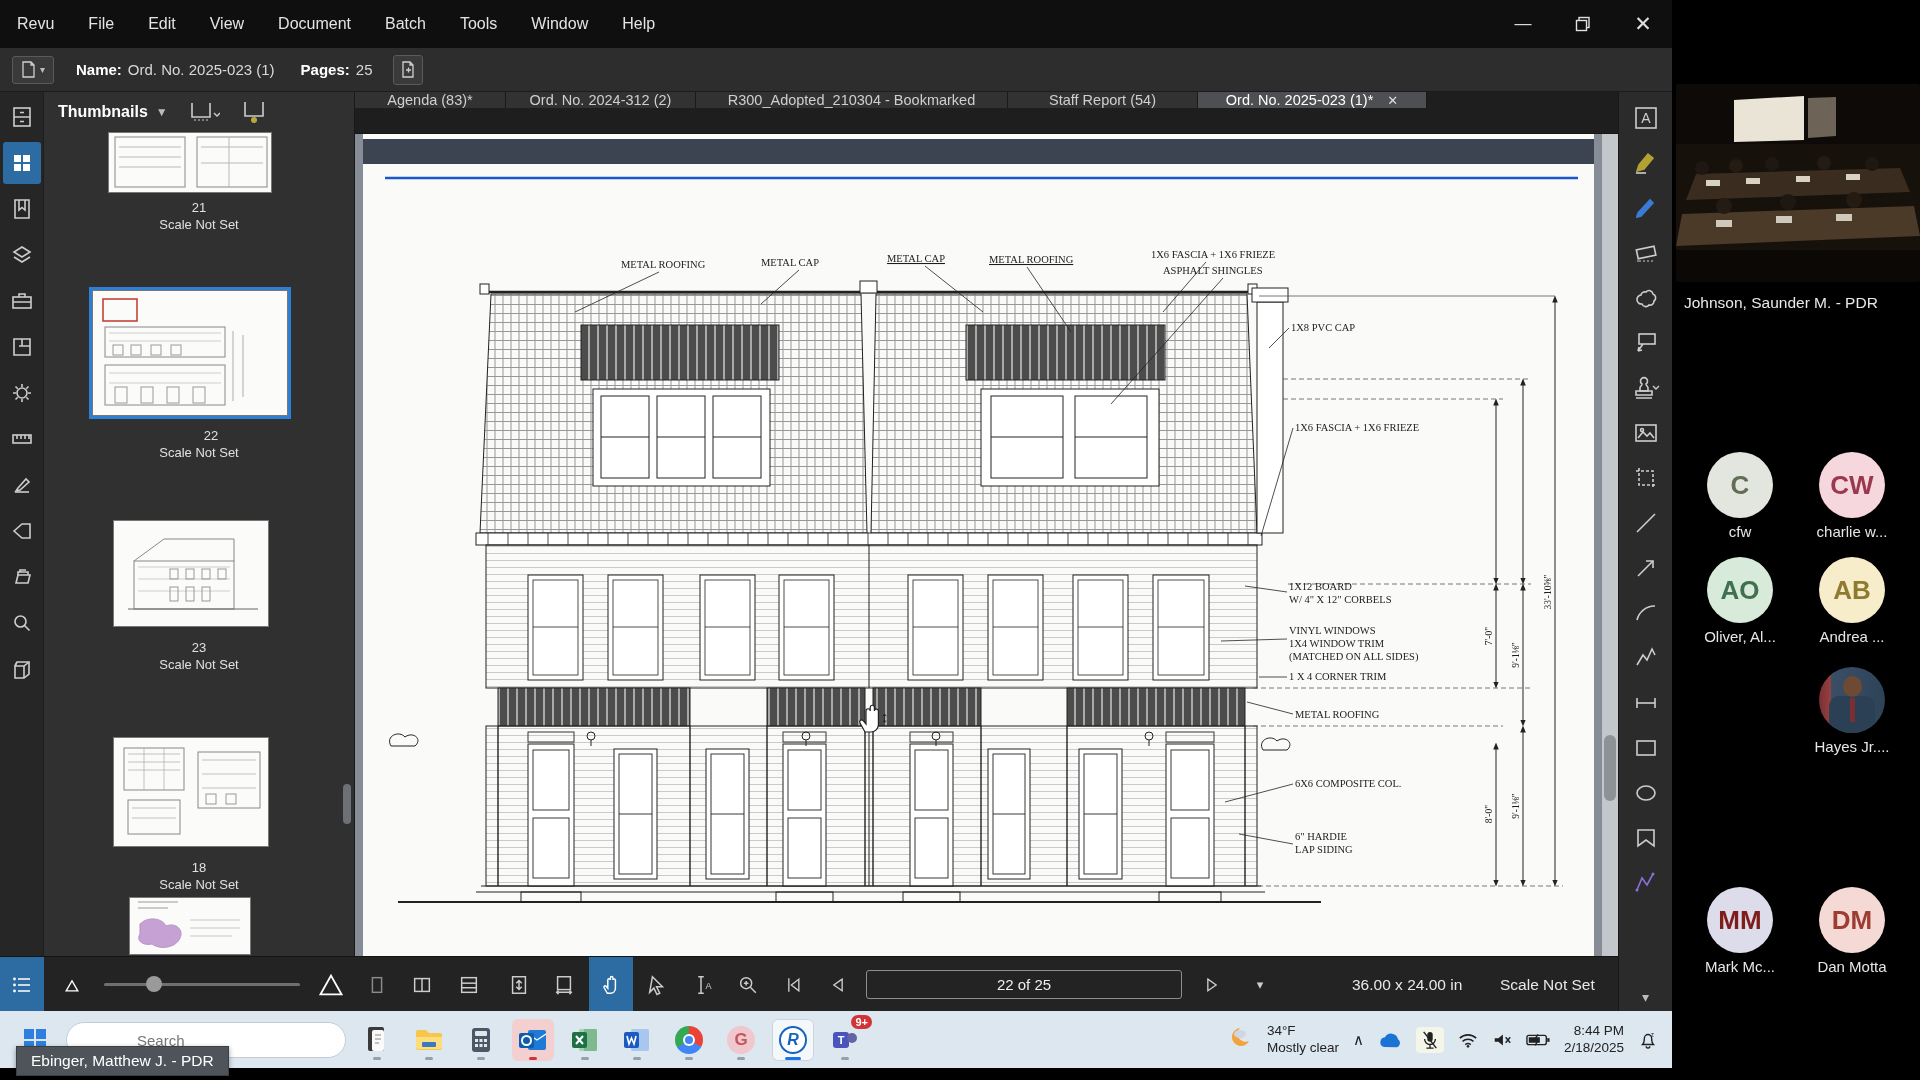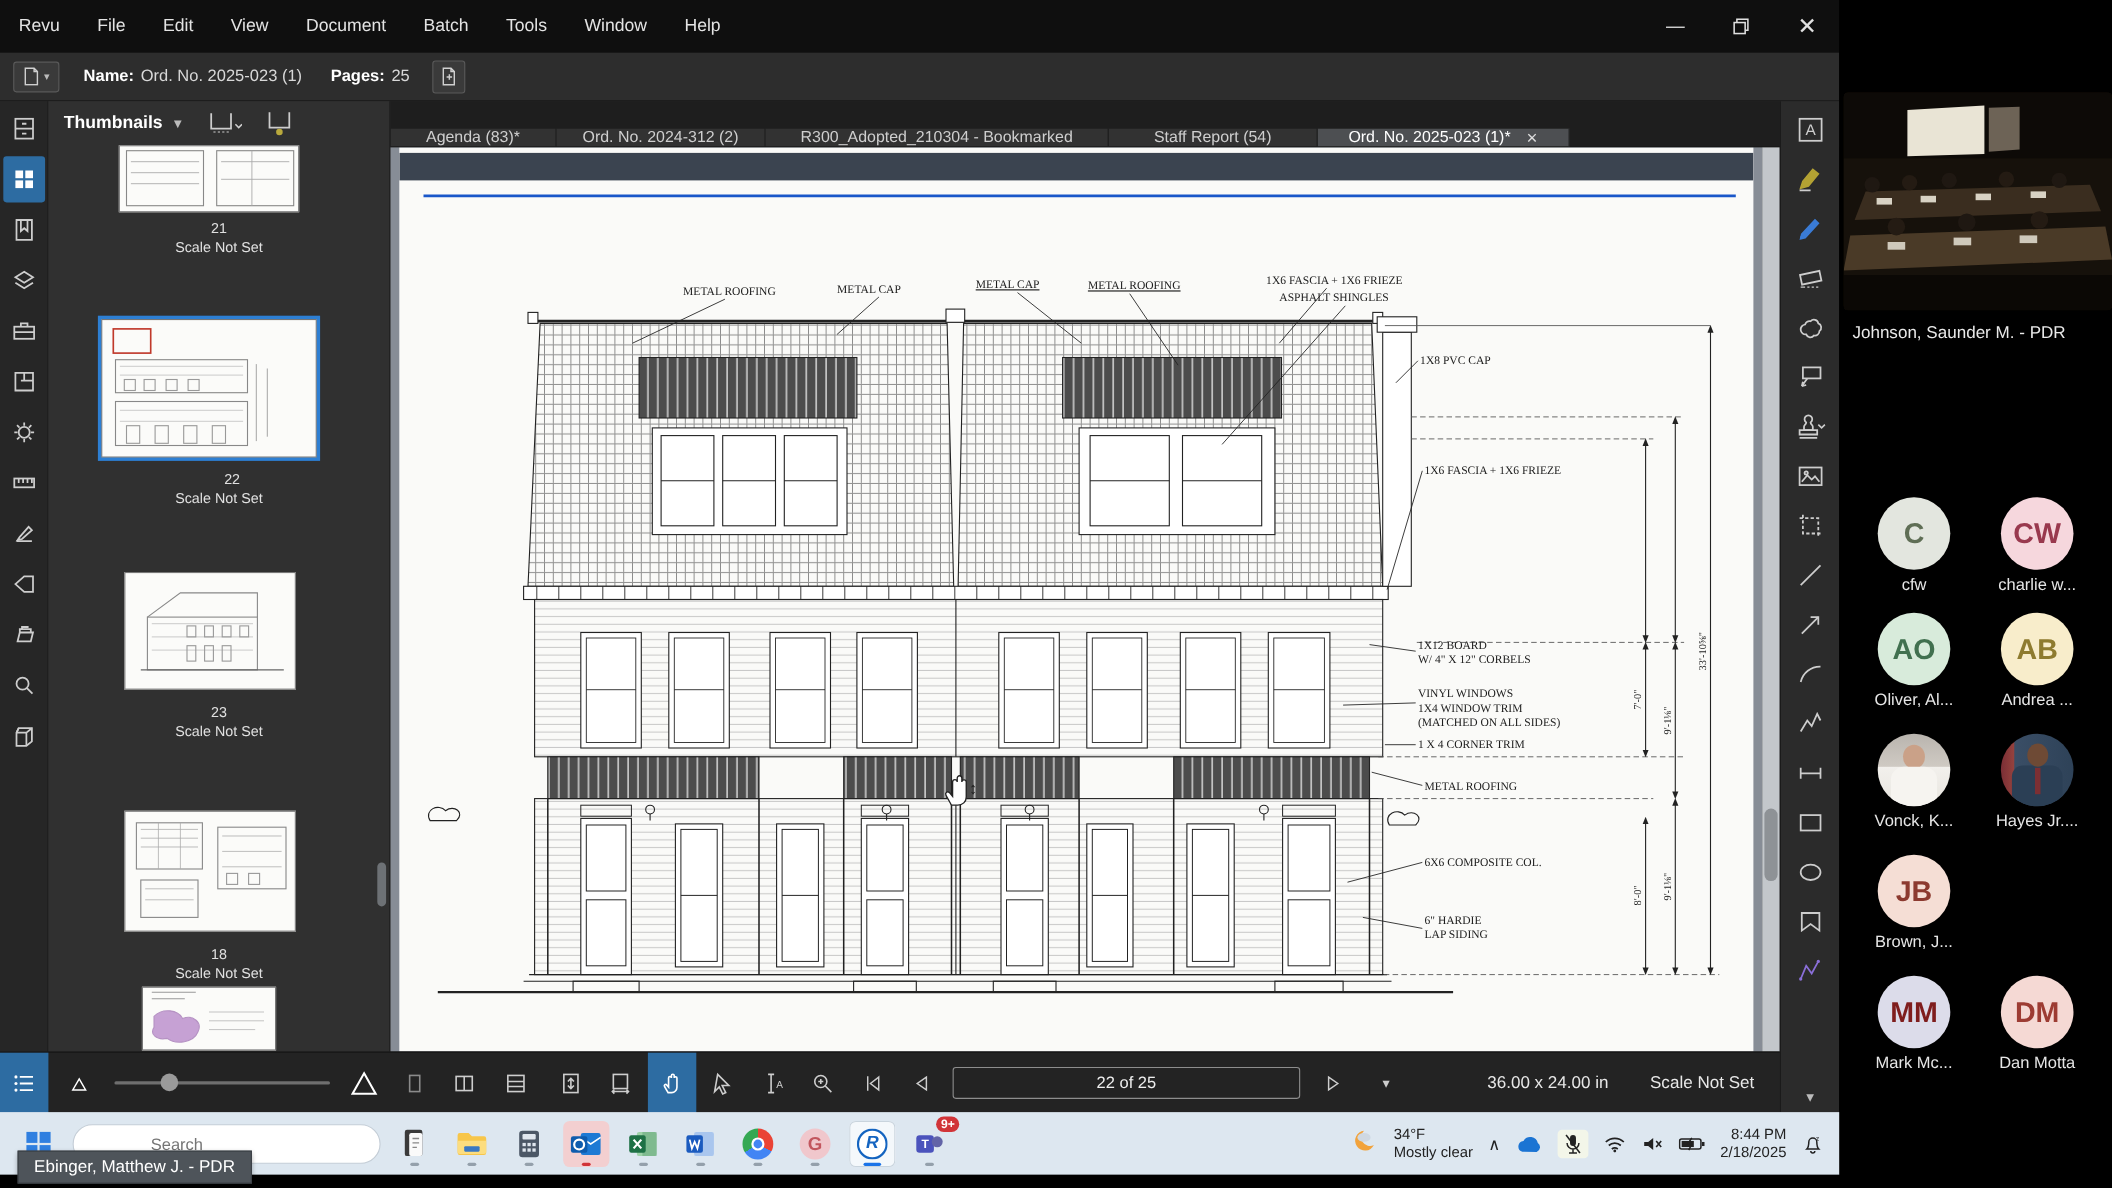--- a/index.html
+++ b/index.html
@@ -9,21 +9,21 @@
   
   .revu{position:absolute;left:0;top:0;width:1672px;height:1011px;background:#262626;}
   .menubar{position:absolute;left:0;top:0;width:100%;height:48px;background:#0f0f0f;display:flex;align-items:center;color:#e4e4e4;font-size:16px;}
   .menubar .menu-item{padding:0 17px;cursor:default;}
   .win-controls{position:absolute;right:12px;top:0;height:48px;display:flex;align-items:center;gap:26px;color:#e0e0e0;}
   .win-btn{width:34px;height:30px;display:flex;align-items:center;justify-content:center;font-size:17px;}
   .filebar{position:absolute;left:0;top:48px;width:100%;height:44px;background:#2d2d2d;border-bottom:1px solid #1c1c1c;display:flex;align-items:center;color:#d8d8d8;font-size:15px;}
   .filebar b{color:#fff;font-weight:bold;}
   .fb-icon{display:flex;align-items:center;justify-content:center;border:1px solid #5a5a5a;border-radius:3px;background:#3a3a3a;}
   
-  .tabbar{position:absolute;left:355px;top:92px;width:1317px;height:42px;background:#1e1e1e;display:flex;align-items:flex-end;border-bottom:1px solid #161616;}
+  .tabbar{position:absolute;left:355px;top:92px;width:1317px;height:42px;background:#1e1e1e;display:flex;align-items:flex-start;border-bottom:1px solid #161616;}
   .tab{display:flex;align-items:center;justify-content:center;padding:0 14px;font-size:14.5px;color:#cfcfcf;background:#323232;border-right:1px solid #1a1a1a;white-space:nowrap;}
   .tab.active{background:#4d4f52;color:#fff;}
   .tab .closex{margin-left:14px;color:#ddd;font-size:13px;}
   .tab-chevron{margin-left:auto;align-self:center;color:#bbb;padding-right:18px;font-size:14px;}
   
   .left-strip{position:absolute;left:0;top:92px;width:44px;height:864px;background:#262626;border-right:1px solid #1d1d1d;display:flex;flex-direction:column;align-items:center;padding-top:4px;}
   .strip-btn{width:38px;height:42px;display:flex;align-items:center;justify-content:center;border-radius:3px;margin-bottom:4px;}
   .strip-btn.active{background:#2d6ca2;}
   .strip-btn svg{stroke:#cdcdcd;fill:none;stroke-width:1.6;}
   
@@ -845,42 +845,29 @@
         </div>
       <div class="pname">Oliver, Al...</div>
     </div>
     <div class="ptile" style="left:124px;top:557px;">
       <div class="avatar" style="background-color: rgb(248, 237, 203); color: rgb(142, 123, 47);">
           <span>AB</span>
         </div>
       <div class="pname">Andrea ...</div>
     </div>
 
-    <div class="ptile" style="left:12px;top:667px;">
-      <div class="avatar photo-vonck">
-          <span class="head"></span>
-          <span class="body"></span>
-        </div>
-      <div class="pname">Vonck, K...</div>
-    </div>
     <div class="ptile" style="left:124px;top:667px;">
       <div class="avatar photo-hayes">
           <span class="body"></span>
           <span class="tie"></span>
           <span class="head"></span>
         </div>
       <div class="pname">Hayes Jr....</div>
     </div>
 
-    <div class="ptile" style="left:12px;top:777px;">
-      <div class="avatar" style="background-color: rgb(245, 222, 213); color: rgb(140, 58, 47);">
-          <span>JB</span>
-        </div>
-      <div class="pname">Brown, J...</div>
-    </div>
 
     <div class="ptile" style="left:12px;top:887px;">
       <div class="avatar" style="background-color: rgb(220, 220, 234); color: #7f1d1d;">
           <span>MM</span>
         </div>
       <div class="pname">Mark Mc...</div>
     </div>
     <div class="ptile" style="left:124px;top:887px;">
       <div class="avatar" style="background-color: rgb(245, 217, 212); color: rgb(157, 60, 51);">
           <span>DM</span>

